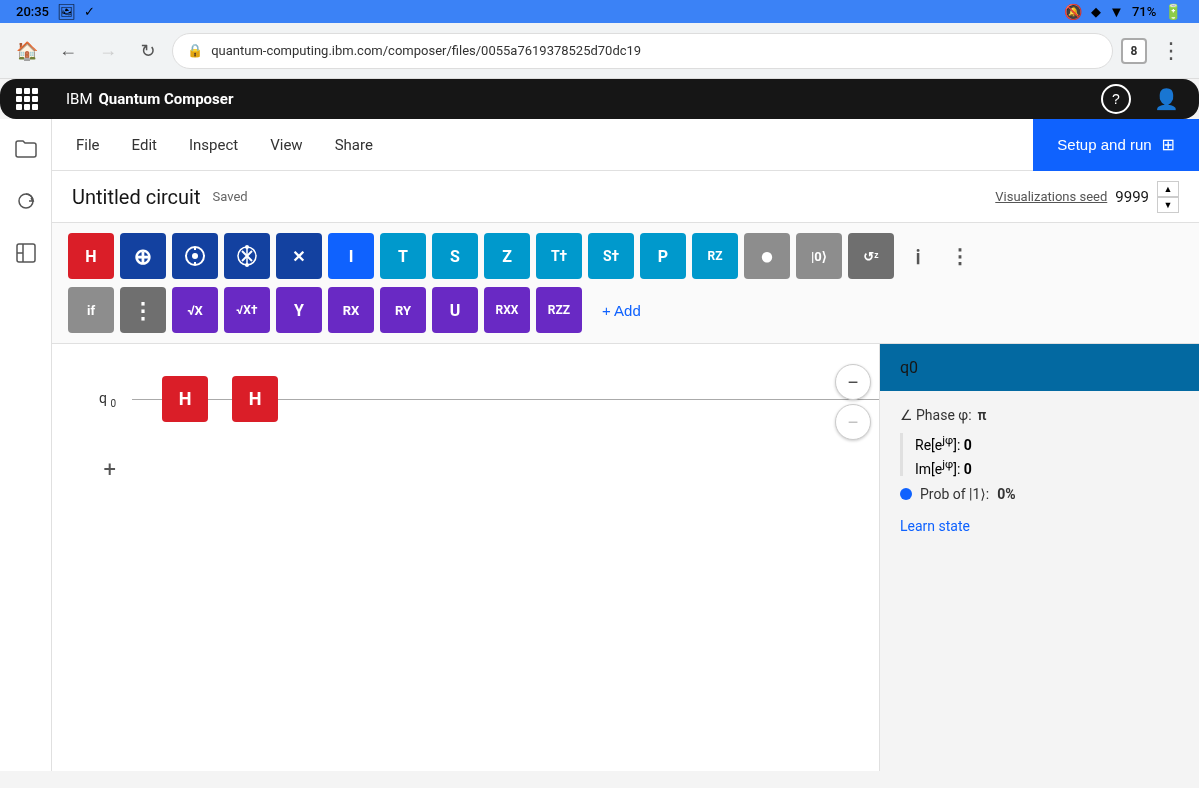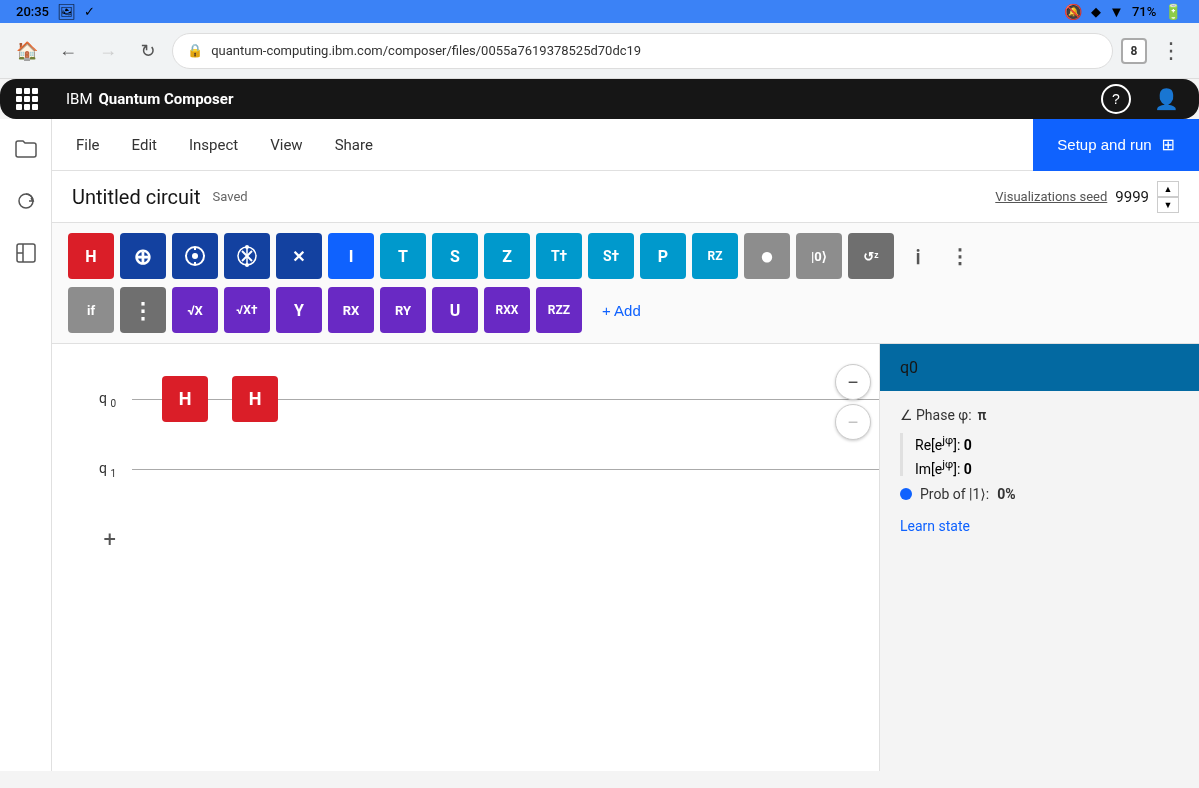--- a/index.html
+++ b/index.html
@@ -510,26 +510,20 @@
           <div class="qubit-row">
             <div class="qubit-label">
               q <sub>0</sub>
             </div>
             <div class="qubit-line">
               <div class="circuit-gate" style="left:30px;">H</div>
               <div class="circuit-gate" style="left:100px;">H</div>
             </div>
           </div>
 
-          <div class="qubit-row">
-            <div class="qubit-label">
-              q <sub>1</sub>
-            </div>
-            <div class="qubit-line"></div>
-          </div>
 
           <div class="qubit-row">
             <div class="add-qubit" style="color:#555; font-size:22px;">+</div>
           </div>
 
 
         </div>
 
         <div class="info-panel">
           <div class="info-panel-title">q0</div>

